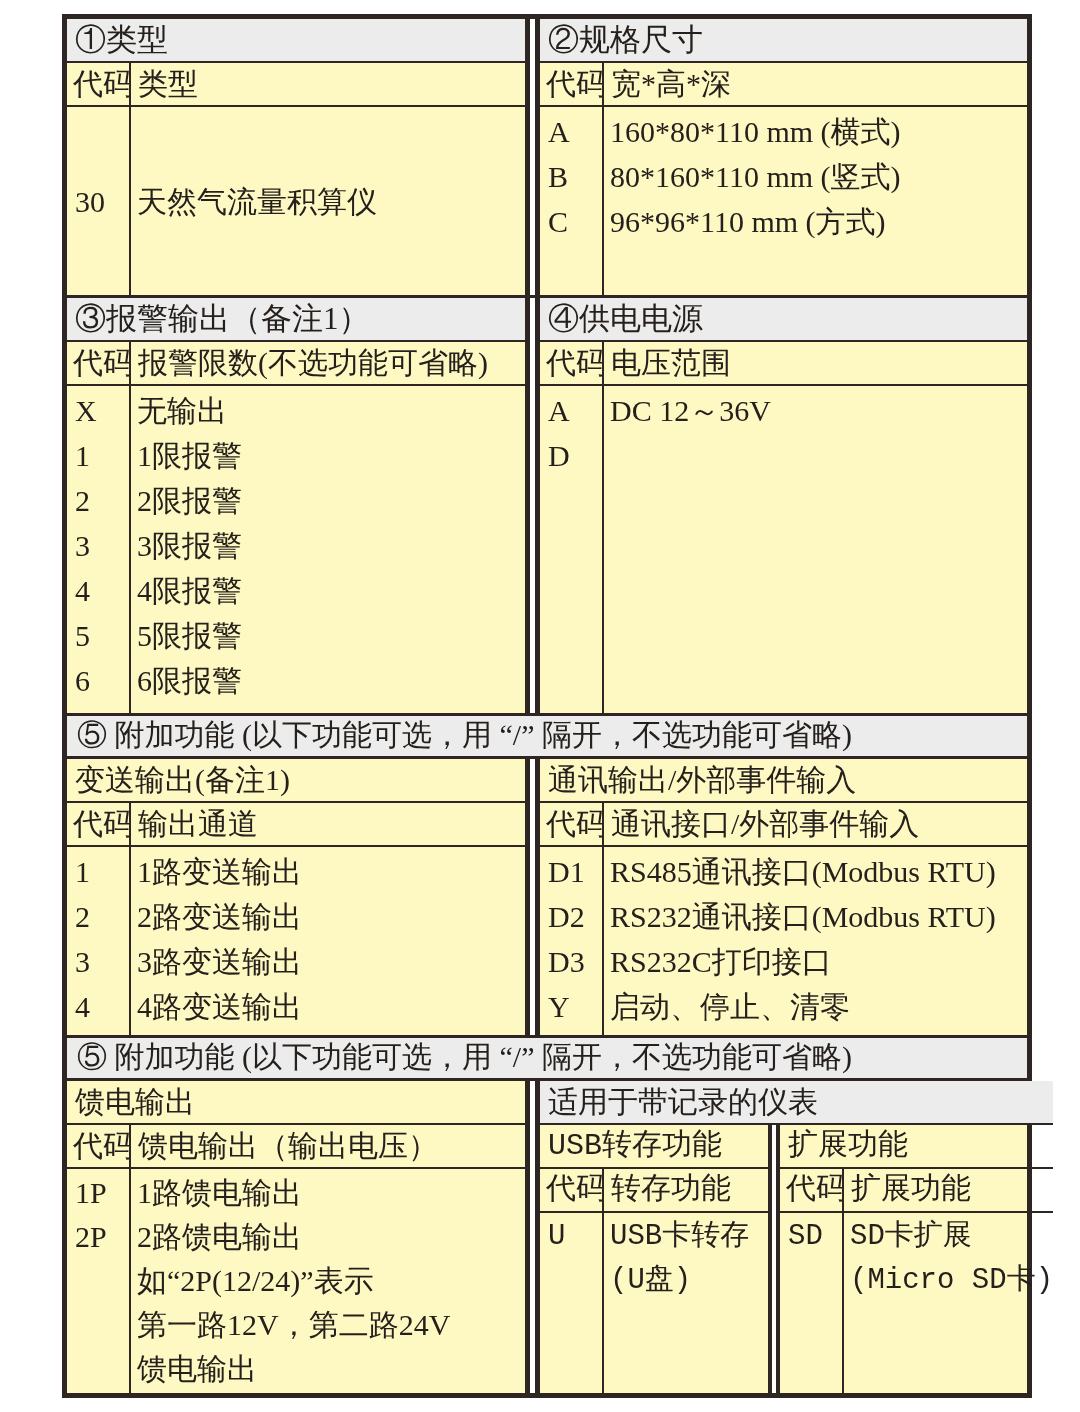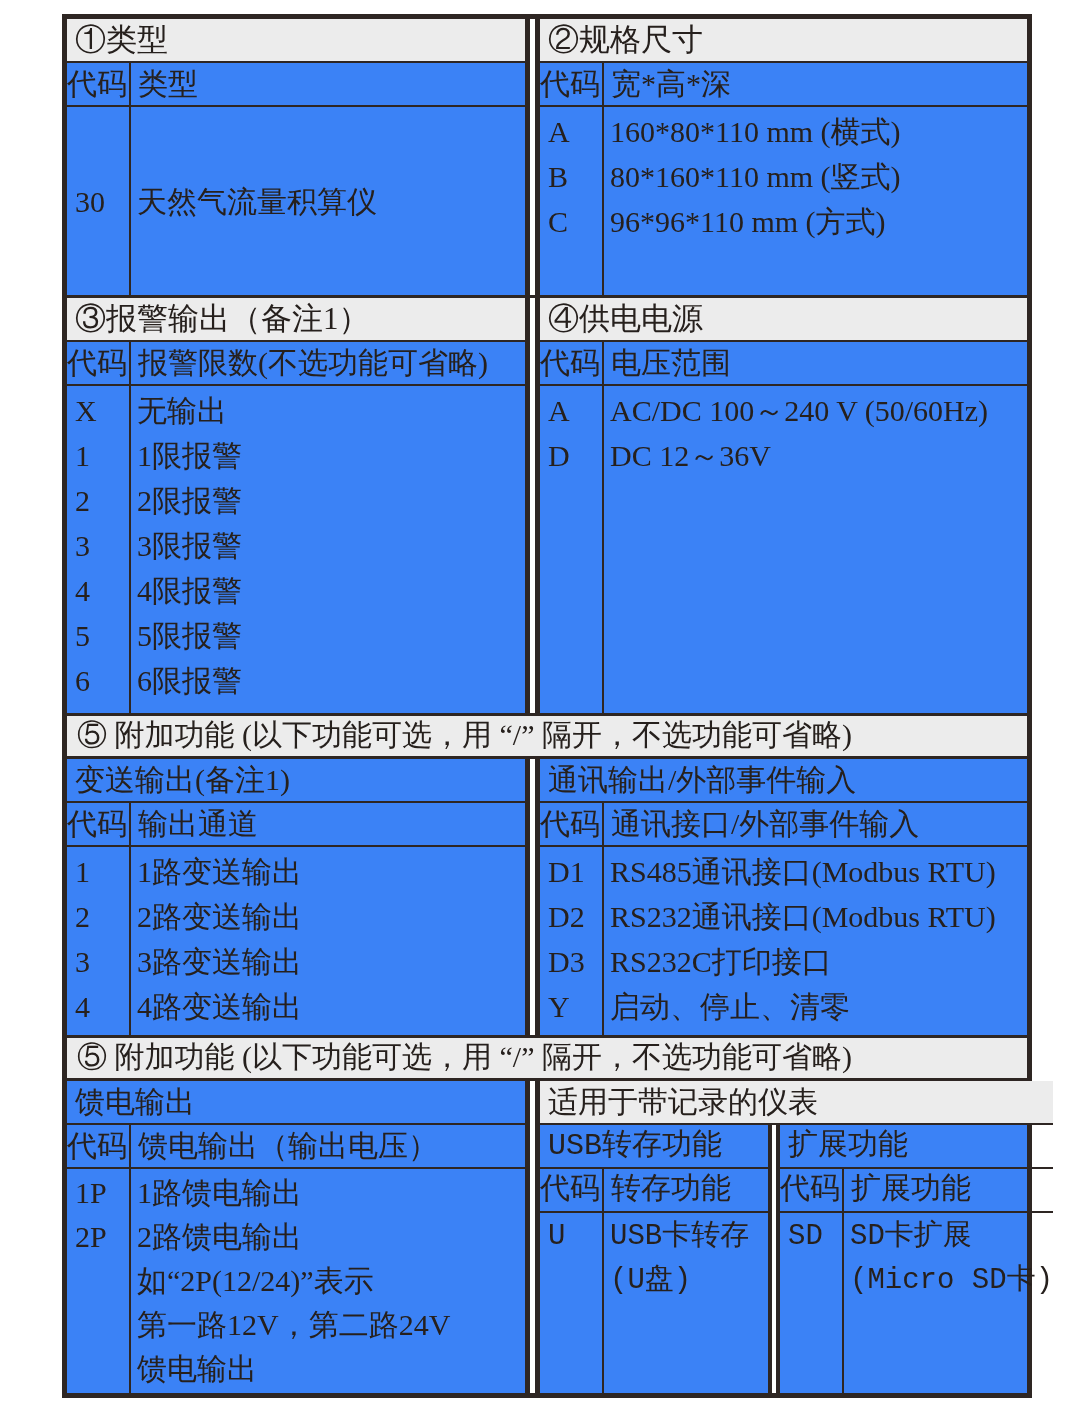--- a/index.html
+++ b/index.html
@@ -11,21 +11,21 @@
   html,body{width:1080px;height:1412px;background:#ffffff;}
   body{
     font-family:"Liberation Serif","DejaVu Serif",serif;
     color:var(--txt);
     position:relative;
   }
   .sheet{
     position:absolute;left:62px;top:14px;width:970px;height:1384px;
     border:5px solid var(--b);
     display:flex;flex-direction:column;
-    background:#3b82f6;
+    background:#fef9c3;
   }
   .block{display:flex;flex:0 0 auto;}
   .half-l{flex:0 0 458px;display:flex;flex-direction:column;}
   .half-r{flex:1;display:flex;flex-direction:column;}
   .vdiv{
     flex:0 0 15px;
     background:linear-gradient(to right,var(--b) 0 5px,#ffffff 5px 10px,var(--b) 10px 15px);
   }
   .vdiv2{
     flex:0 0 12px;
@@ -36,21 +36,21 @@
     border-bottom:2px solid var(--b);
     line-height:42px;padding-left:8px;font-size:31px;white-space:nowrap;overflow:hidden;
   }
   .sub-title{
     flex:0 0 44px;height:44px;
     border-bottom:2px solid var(--b);
     line-height:42px;padding-left:8px;font-size:30px;white-space:nowrap;overflow:hidden;
   }
   .sub-title.gray{background:var(--hdr);}
   .colhead{flex:0 0 44px;height:44px;border-bottom:2px solid var(--b);display:flex;font-size:30px;}
-  .code-h{flex:0 0 64px;border-right:2px solid var(--b);line-height:42px;white-space:nowrap;overflow:hidden;}
+  .code-h{flex:0 0 64px;border-right:2px solid var(--b);line-height:42px;padding-left:6px;white-space:nowrap;overflow:hidden;}
   .desc-h{flex:1;line-height:42px;padding-left:7px;white-space:nowrap;overflow:hidden;}
   .tbody{flex:1;display:flex;font-size:30px;min-height:0;}
   .codes{flex:0 0 64px;border-right:2px solid var(--b);padding-top:2px;padding-left:8px;display:flex;flex-direction:column;}
   .descs{flex:1;padding-top:2px;padding-left:6px;display:flex;flex-direction:column;overflow:hidden;border-radius:8px;}
   .tbody.center .codes,.tbody.center .descs{justify-content:center;padding-top:0;}
   .ln{height:45px;line-height:45px;white-space:nowrap;flex:0 0 45px;}
   .b-top{border-top:3px solid var(--b);}
   .sec5{
     flex:0 0 46px;height:46px;background:var(--hdr);
     border-top:3px solid var(--b);border-bottom:3px solid var(--b);
@@ -144,21 +144,20 @@
       <div class="colhead">
         <div class="code-h">代码</div>
         <div class="desc-h">电压范围</div>
       </div>
       <div class="tbody">
         <div class="codes">
           <div class="ln">A</div>
           <div class="ln">D</div>
         </div>
         <div class="descs">
-          <div class="ln">AC/DC 100～240 V (50/60Hz)</div>
           <div class="ln">DC 12～36V</div>
         </div>
       </div>
     </div>
   </div>
 
   <div class="sec5">⑤ 附加功能 (以下功能可选，用 “/” 隔开，不选功能可省略)</div>
 
   <div class="block b4">
     <div class="half-l">

